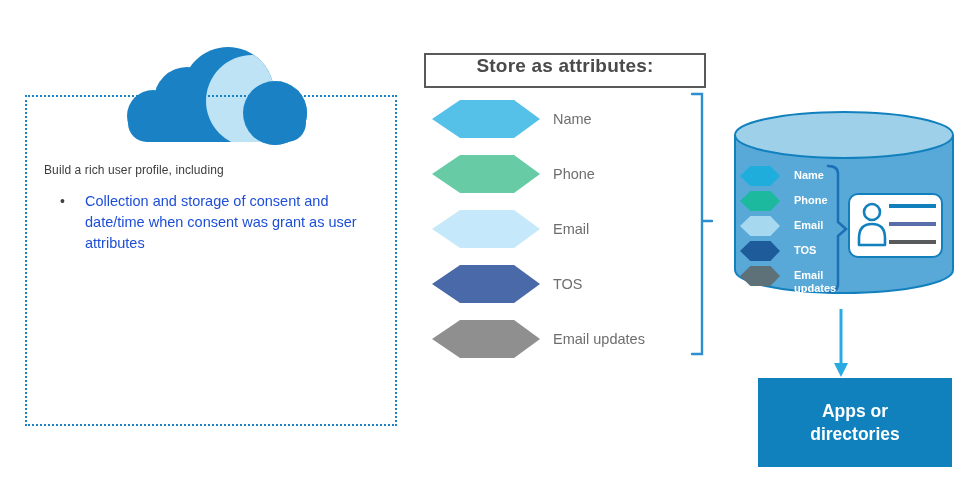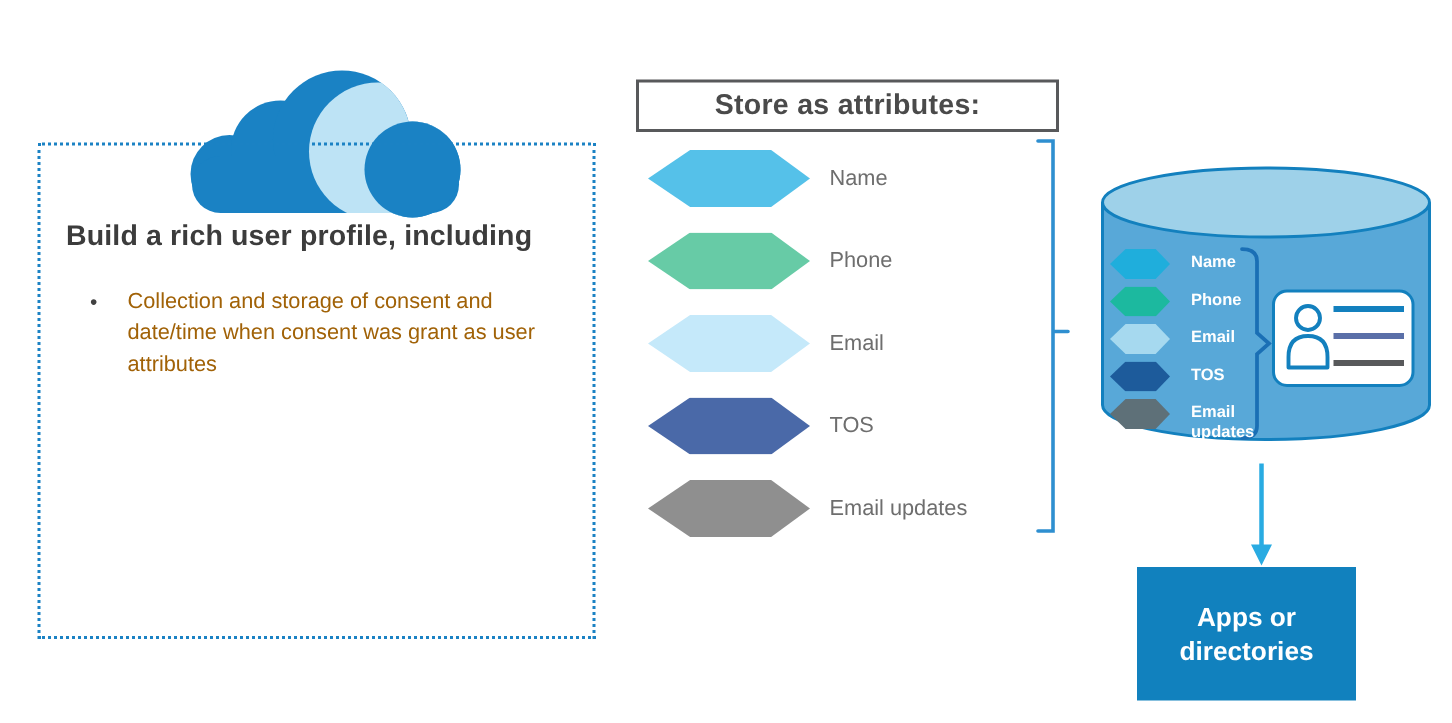--- a/index.html
+++ b/index.html
@@ -6,41 +6,41 @@
   html,body { background:#fff; }
   body { font-family:"Liberation Sans", sans-serif; }
   .stage { position:relative; width:968px; height:482px; background:#fff; overflow:hidden; }
 
   
   .profile-panel{
     position:absolute; left:25px; top:95px; width:372px; height:331px;
     border:2px dotted #1B82C4;
   }
   .panel-heading{
-    position:absolute; left:17px; top:50px; width:330px;
-    font-size:19px; font-weight:bold; color:#3C3C3C; letter-spacing:.1px;
+    position:absolute; left:17px; top:66px; width:330px;
+    font-size:12px; font-weight:normal; color:#3C3C3C; letter-spacing:.1px;
   }
   .panel-bullets{ position:absolute; left:31px; top:94px; width:330px; list-style:none; }
   .panel-bullets li{
     position:relative; padding-left:27px; margin-bottom:23px;
-    font-size:14.5px; color:#a16207; line-height:1.45; width:330px;
+    font-size:14.5px; color:#1d4ed8; line-height:1.45; width:330px;
   }
   .panel-bullets li::before{
     content:"•"; position:absolute; left:2px; top:0; color:#414141; font-size:14px;
   }
   .panel-bullets li .btxt{ display:inline-block; max-width:300px; }
 
   
   .cloud-svg{ position:absolute; left:125px; top:10px; }
 
   
   .attr-title-box{
     position:absolute; left:424px; top:53px; width:282px; height:35px;
     border:2px solid #58595B; background:#fff;
-    display:flex; align-items:center; justify-content:center;
+    display:flex; justify-content:center;
   }
   .attr-title-box span{ font-size:19px; font-weight:bold; color:#4A4A4A; letter-spacing:.2px; }
 
   
   .attr-list{ position:absolute; left:432px; top:100px; }
   .attr-row{ display:flex; align-items:center; height:38px; margin-bottom:17px; }
   .hexagon{
     width:108px; height:38px; flex:0 0 108px;
     clip-path:polygon(26% 0, 76% 0, 100% 50%, 76% 100%, 26% 100%, 0 50%);
   }
@@ -67,21 +67,21 @@
     background:#fff; border:2.5px solid #1380BE; border-radius:10px;
   }
   .person-svg{ position:absolute; left:5px; top:5px; }
   .card-lines{ position:absolute; left:39px; top:9px; width:47px; }
   .card-line{ height:4px; width:47px; margin-bottom:14px; }
 
   .arrow-svg{ position:absolute; left:832px; top:306px; }
 
   
   .apps-box{
-    position:absolute; left:758px; top:378px; width:146px; height:89px;
+    position:absolute; left:758px; top:378px; width:194px; height:89px;
     background:#1181BE; display:flex; align-items:center; justify-content:center;
   }
   .apps-box span{
     display:inline-block; width:112px; text-align:center;
     font-size:17.5px; font-weight:bold; color:#FFFFFF; line-height:1.3;
   }
 </style>
 </head>
 <body>
 

